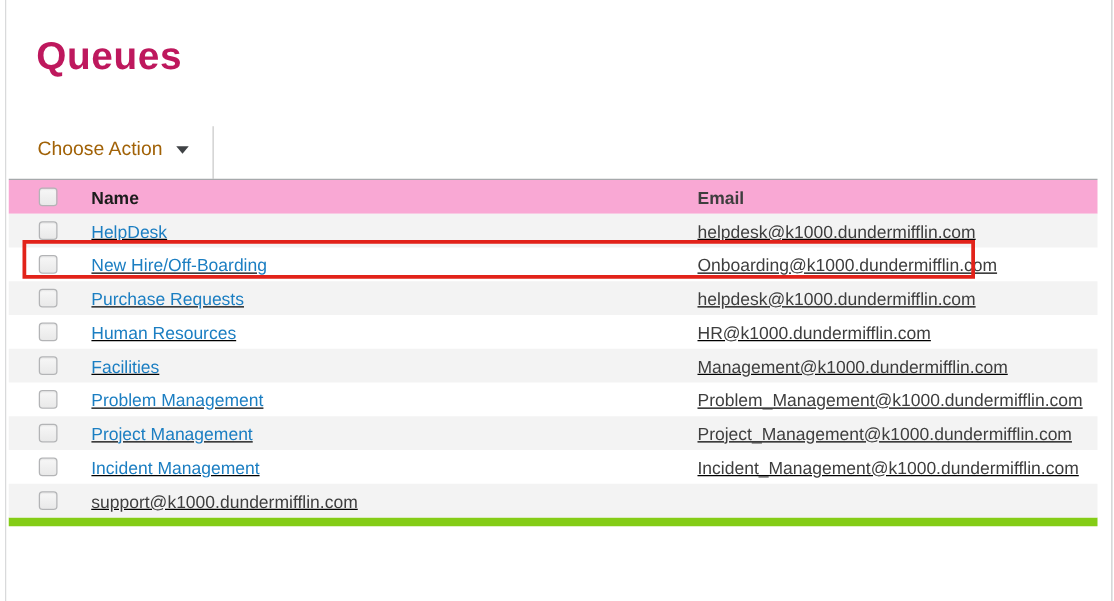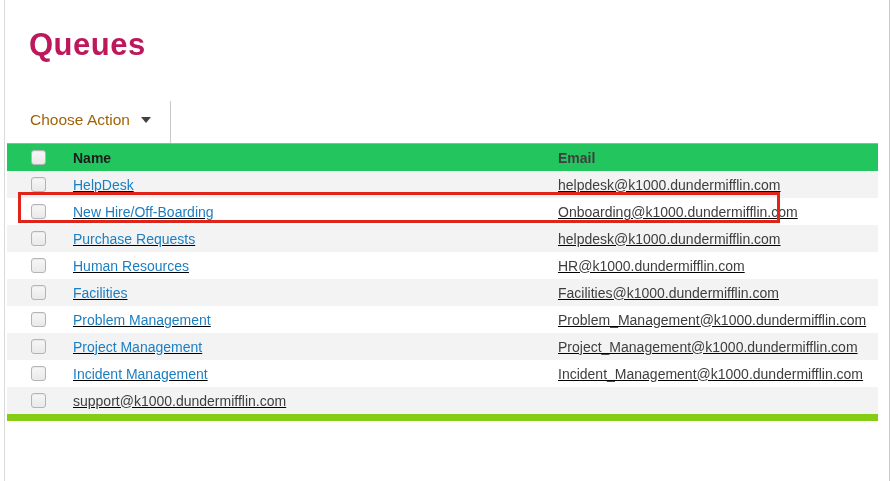--- a/index.html
+++ b/index.html
@@ -46,21 +46,21 @@
   }
   .queue-table {
     position: absolute; left: 7px; top: 143px; width: 871px;
     border-top: 1px solid #a6a9ab;
     font-size: 14px;
   }
   .trow {
     display: flex; align-items: center; height: 27px;
     white-space: nowrap;
   }
-  .thead .trow { background: #22c55e; }
+  .thead .trow { background: #f9a8d4; }
   .tbody .trow:nth-child(odd) { background: #f3f3f3; }
   .tbody { border-bottom: 7px solid #84cc16; text-decoration: underline; }
   .cb-cell {
     width: 42px; flex: 0 0 42px;
     padding-left: 24px; box-sizing: content-box;
     display: flex; align-items: center;
   }
   .checkbox {
     width: 13px; height: 13px;
     border: 1px solid #b3b4b6; border-radius: 3px;
@@ -138,21 +138,21 @@
         </span>
     <span class="name-cell"><a class="queue-link">Human Resources</a></span>
     <span class="email-cell">HR@k1000.dundermifflin.com</span>
   </div>
 
   <div class="trow">
     <span class="cb-cell">
           <span class="checkbox"></span>
         </span>
     <span class="name-cell"><a class="queue-link">Facilities</a></span>
-    <span class="email-cell">Facilities@k1000.dundermifflin.com</span>
+    <span class="email-cell">Management@k1000.dundermifflin.com</span>
   </div>
 
   <div class="trow">
     <span class="cb-cell">
           <span class="checkbox"></span>
         </span>
     <span class="name-cell"><a class="queue-link">Problem Management</a></span>
     <span class="email-cell">Problem_Management@k1000.dundermifflin.com</span>
   </div>
 

